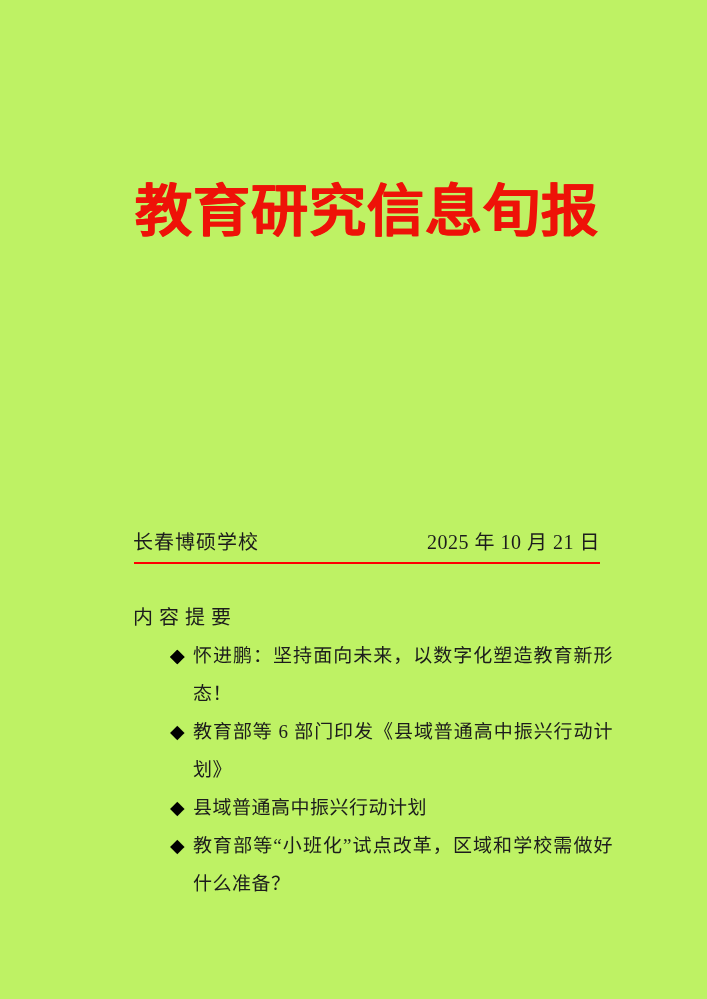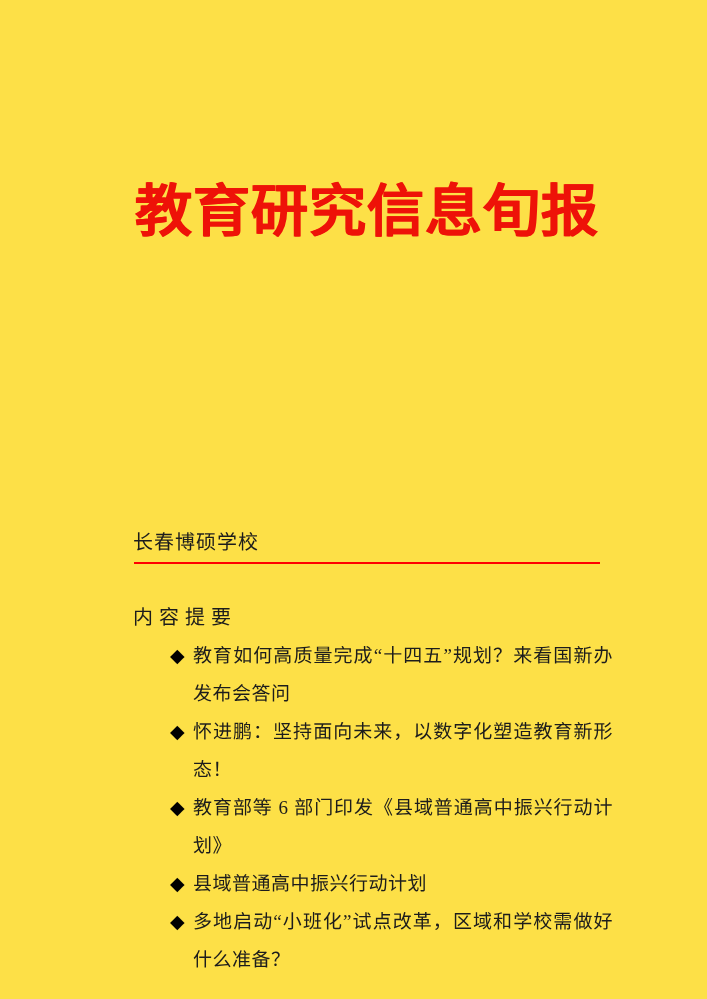--- a/index.html
+++ b/index.html
@@ -10,21 +10,21 @@
   *{margin:0;padding:0;box-sizing:border-box;}
   html,body{background:#ffffff;}
   body{
     font-family:"Liberation Serif","DejaVu Serif",serif;
     color:var(--ink);
   }
   .page{
     position:relative;
     width:707px;
     height:999px;
-    background:#fde047;
+    background:#bef264;
     overflow:hidden;
   }
   .content{
     position:absolute;
     left:133px;
     top:0;
     width:467px;
     height:100%;
   }
   .doc-title{
@@ -112,48 +112,48 @@
 <body>
 
 <div class="page">
   <div class="content">
 
     <div class="doc-title">教育研究信息旬报</div>
 
 
     <div class="masthead">
       <span class="org">长春博硕学校</span>
+      <span class="date">2025 年 10 月 21 日</span>
     </div>
 
     <div class="red-rule"></div>
 
     <div class="summary">
       <div class="summary-heading">内容提要</div>
       <ul class="summary-list">
   <li>
     <span class="diamond">◆</span>
-    <span>教育如何高质量完成“十四五”规划？来看国新办发布会答问</span>
   </li>
 
   <li>
     <span class="diamond">◆</span>
     <span>怀进鹏：坚持面向未来，以数字化塑造教育新形态！</span>
   </li>
 
   <li>
     <span class="diamond">◆</span>
     <span>教育部等 6 部门印发《县域普通高中振兴行动计划》</span>
   </li>
 
   <li>
     <span class="diamond">◆</span>
     <span>县域普通高中振兴行动计划</span>
   </li>
 
   <li>
     <span class="diamond">◆</span>
-    <span>多地启动“小班化”试点改革，区域和学校需做好什么准备？</span>
+    <span>教育部等“小班化”试点改革，区域和学校需做好什么准备？</span>
   </li>
 </ul>
     </div>
 
   </div>
 </div>
 
 </body></html>

